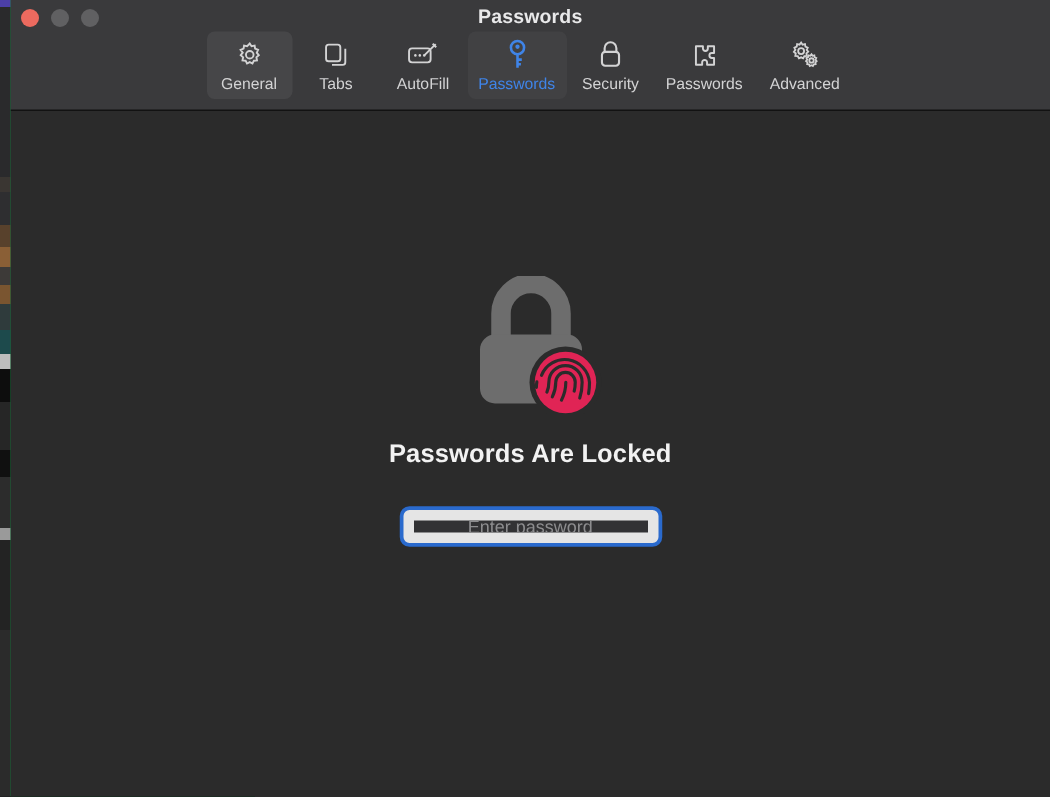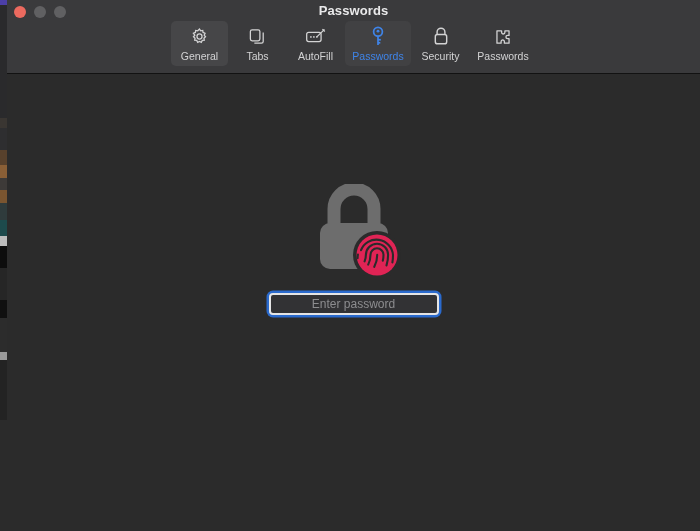--- a/index.html
+++ b/index.html
@@ -188,25 +188,26 @@
     border-radius: 2px;
     background: #fdf6f6;
     box-shadow:
       0 0 3px 2px rgba(214,150,158,0.85),
       0 0 7px 4px rgba(150,95,105,0.45);
     filter: blur(0.6px);
   }
 
   
   #password-field-wrap {
+    margin-top: 18px;
     width: 170px;
     height: 22px;
     border-radius: 4px;
     background: #323234;
-    border: 2px solid #e5e5e5;
+    border: 7px solid #e5e5e5;
     box-shadow: 0 0 0 2.5px rgba(42,110,214,0.95);
     display: flex;
     align-items: center;
     justify-content: center;
   }
   #password-input {
     width: 100%;
     height: 100%;
     background: transparent;
     border: 0;
@@ -301,20 +302,31 @@
 
         <div class="tb-item w-wide">
           <span class="tb-icon">
             <svg width="20" height="19" viewBox="0 0 22 22" fill="none" stroke="#d3d3d4" stroke-width="1.5" stroke-linejoin="round">
               <path d="M4 4.4h5.4v1.8a1.9 1.9 0 1 0 3.8 0V4.4H18v5.3h-1.7a1.9 1.9 0 1 0 0 3.8H18v5.2h-5.4v-1.8a1.9 1.9 0 1 0-3.8 0v1.8H4z"></path>
             </svg>
           </span>
           <span class="tb-label">Passwords</span>
         </div>
 
+        <div class="tb-item w-wide">
+          <span class="tb-icon">
+            <svg width="21" height="19" viewBox="0 0 24 22" fill="none" stroke="#d3d3d4" stroke-width="1.4">
+              <circle cx="9.2" cy="8.2" r="2.3"></circle>
+              <path d="M9.2 1.6l1.1 1.6 1.9-.4.3 1.9 1.8.8-.8 1.7 1.2 1.5-1.4 1.3.3 1.9-1.9.2-.9 1.7-1.6-.8-1.7.8-.9-1.7-1.9-.2.4-1.9-1.5-1.3 1.2-1.5-.8-1.7 1.8-.8.3-1.9 1.9.4z"></path>
+              <circle cx="17.2" cy="15.4" r="1.7"></circle>
+              <path d="M17.2 10.6l.8 1.2 1.4-.3.2 1.4 1.3.6-.6 1.3.9 1.1-1 1 .2 1.4-1.4.1-.7 1.3-1.1-.6-1.3.6-.6-1.3-1.4-.1.2-1.4-1.1-1 .9-1.1-.6-1.3 1.3-.6.3-1.4 1.4.3z"></path>
+            </svg>
+          </span>
+          <span class="tb-label">Advanced</span>
+        </div>
 
       </div>
     </div>
 
     <div id="content">
 
       <div id="locked-panel">
 
         <div id="lock-graphic">
           <svg width="96" height="92" viewBox="0 0 96 92">
@@ -328,20 +340,21 @@
             <g stroke="#2b2b2b" stroke-width="2.1" fill="none" stroke-linecap="round">
               <path d="M62.2 80.6c1.5-3.0 2.3-6.4 2.3-9.8a6.5 6.5 0 0 1 13 0c0 2.0-.2 4.0-.7 5.9"></path>
               <path d="M58.6 77.4c.9-2.1 1.3-4.3 1.3-6.6a11.1 11.1 0 0 1 22.2 0c0 3.6-.5 7.2-1.6 10.6"></path>
               <path d="M68.3 82.8c1.9-3.6 2.9-7.7 2.9-11.9"></path>
               <path d="M55.0 66.2a16.6 16.6 0 0 1 32.0 4.8c0 2.5-.2 5.0-.6 7.4"></path>
               <path d="M51.6 74.2c0-1.2.1-2.4.3-3.6"></path>
             </g>
           </svg>
         </div>
 
+        <div id="lock-heading">Passwords Are Locked</div>
 
 
         <div id="password-field-wrap">
           <input id="password-input" type="text" placeholder="Enter password" style="">
         </div>
 
       </div>
     </div>
   </div>
 </div>

